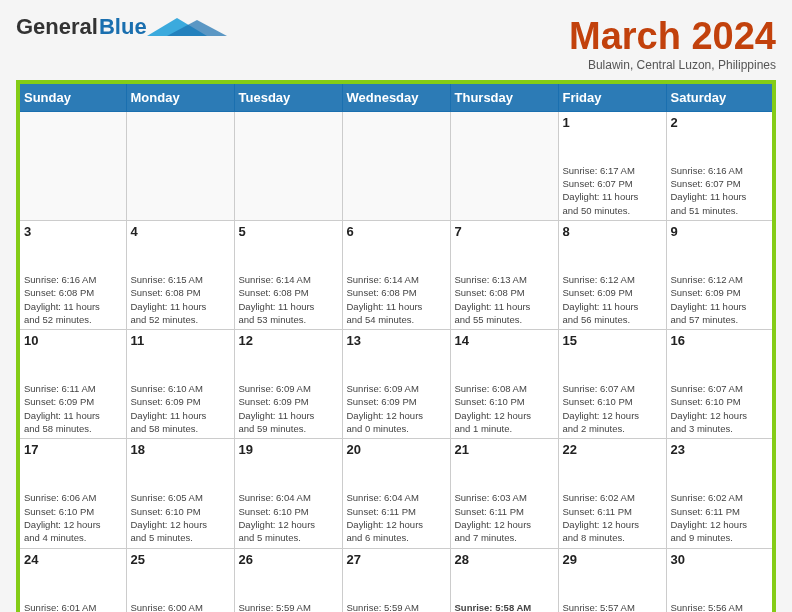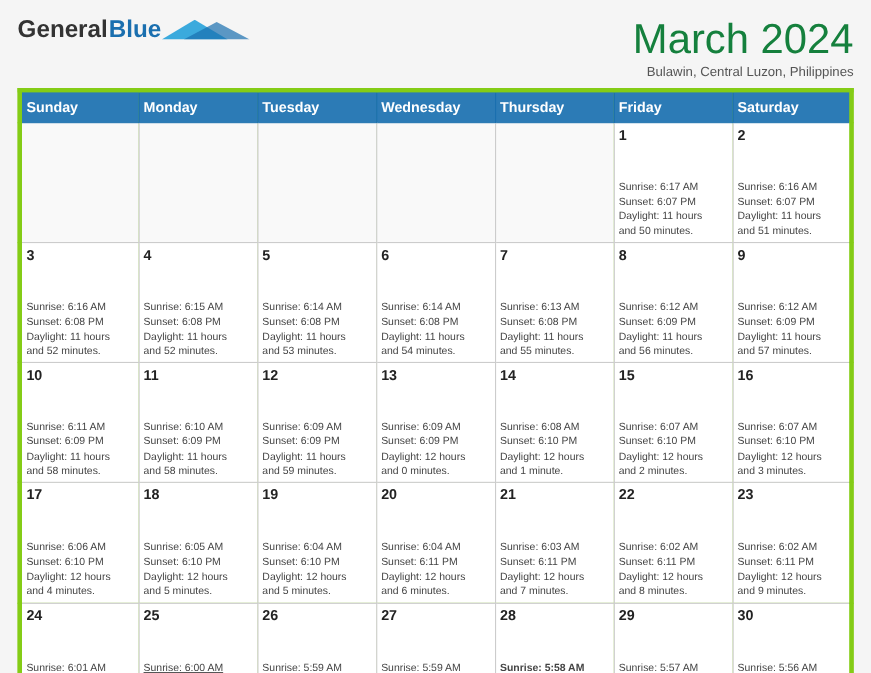--- a/index.html
+++ b/index.html
@@ -25,22 +25,22 @@
       font-size: 22px;
       font-weight: bold;
       color: #333;
       line-height: 1;
     }
     .title-area {
       text-align: right;
     }
     .title-area h1 {
       font-size: 38px;
-      font-weight: normal;
-      color: #15803d;
+      font-weight: bold;
+      color: #c2410c;
       line-height: 1.1;
     }
     .title-area h2 {
       font-size: 12px;
       font-weight: normal;
       color: #555;
     }
     .calendar {
       width: 100%;
       border-collapse: collapse;

